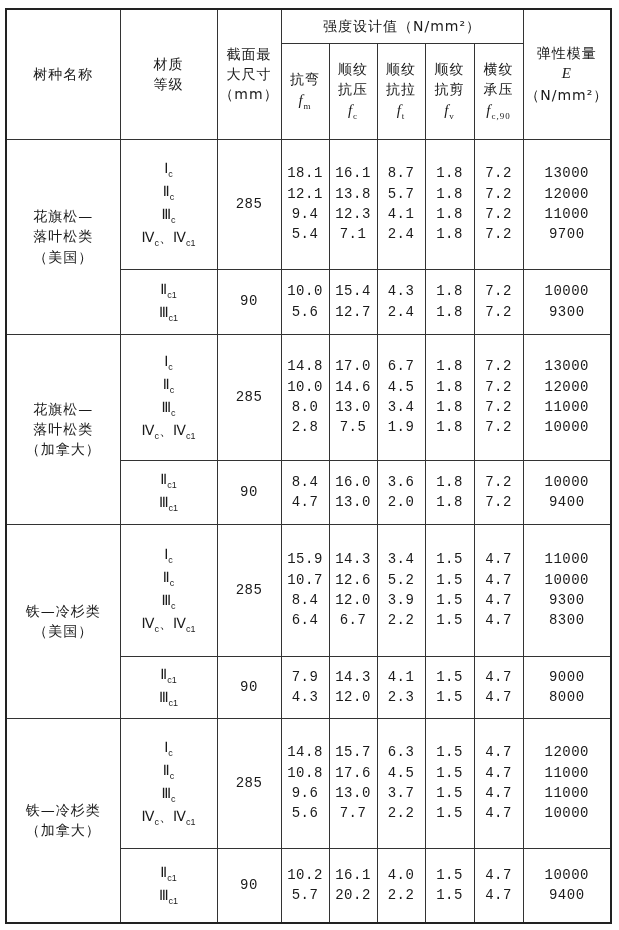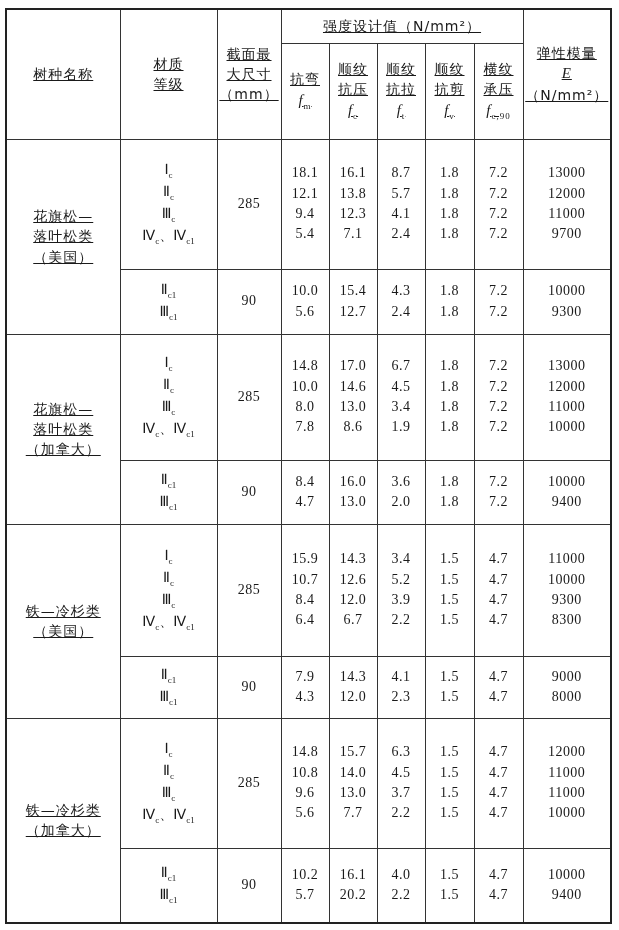--- a/index.html
+++ b/index.html
@@ -2,25 +2,25 @@
 <html><head>
 <meta charset="utf-8">
 <style>
   html, body { margin:0; padding:0; background:#ffffff; }
   body { width:619px; height:930px; position:relative; overflow:hidden;
          font-family: "DejaVu Serif", "Liberation Serif", serif; color:#1a1a1a; }
   table.main { position:absolute; left:5px; top:8px; width:605px; height:914px;
                border-collapse:collapse; table-layout:fixed; border:2px solid #222; }
   table.main td, table.main th { border:1px solid #333; text-align:center; vertical-align:middle;
                padding:0; font-weight:normal; font-size:14px; line-height:1.45; }
-  .cjk { font-family: "DejaVu Sans", "Liberation Sans", sans-serif; font-size:14px; letter-spacing:1px;text-decoration:underline; }
+  .cjk { font-family: "DejaVu Sans", "Liberation Sans", sans-serif; font-size:14px; letter-spacing:1px; }
   .sym { font-style:italic; font-family:"Liberation Serif","DejaVu Serif",serif; font-size:15px; }
   .sym sub, .grade sub { font-size:9px; font-style:normal; }
-  .num { font-family:Liberation Serif, serif; font-size:14px; line-height:19.6px; letter-spacing:0.5px; }
-  .grade { font-family:Liberation Serif, serif; font-size:14px; line-height:19.6px; }
+  .num { font-family:Liberation Mono, monospace; font-size:14px; line-height:19.6px; letter-spacing:0.5px; }
+  .grade { font-family:Liberation Sans, sans-serif; font-size:14px; line-height:19.6px; }
   .line { display:block; }
   tr.hdr1 { height:34px; }
   tr.hdr2 { height:96px; }
 </style>
 </head>
 <body>
 
 <table class="main">
   <colgroup>
     <col style="width:114px">
@@ -171,27 +171,27 @@
           <span class="line">Ⅰ<sub>c</sub></span>
           <span class="line">Ⅱ<sub>c</sub></span>
           <span class="line">Ⅲ<sub>c</sub></span>
           <span class="line">Ⅳ<sub>c</sub>、Ⅳ<sub>c1</sub></span>
         </td>
         <td class="num">285</td>
         <td class="num">
           <span class="line">14.8</span>
           <span class="line">10.0</span>
           <span class="line">8.0</span>
-          <span class="line">7.8</span>
+          <span class="line">2.8</span>
         </td>
         <td class="num">
           <span class="line">17.0</span>
           <span class="line">14.6</span>
           <span class="line">13.0</span>
-          <span class="line">8.6</span>
+          <span class="line">7.5</span>
         </td>
         <td class="num">
           <span class="line">6.7</span>
           <span class="line">4.5</span>
           <span class="line">3.4</span>
           <span class="line">1.9</span>
         </td>
         <td class="num">
           <span class="line">1.8</span>
           <span class="line">1.8</span>
@@ -335,21 +335,21 @@
         </td>
         <td class="num">285</td>
         <td class="num">
           <span class="line">14.8</span>
           <span class="line">10.8</span>
           <span class="line">9.6</span>
           <span class="line">5.6</span>
         </td>
         <td class="num">
           <span class="line">15.7</span>
-          <span class="line">14.0</span>
+          <span class="line">17.6</span>
           <span class="line">13.0</span>
           <span class="line">7.7</span>
         </td>
         <td class="num">
           <span class="line">6.3</span>
           <span class="line">4.5</span>
           <span class="line">3.7</span>
           <span class="line">2.2</span>
         </td>
         <td class="num">

